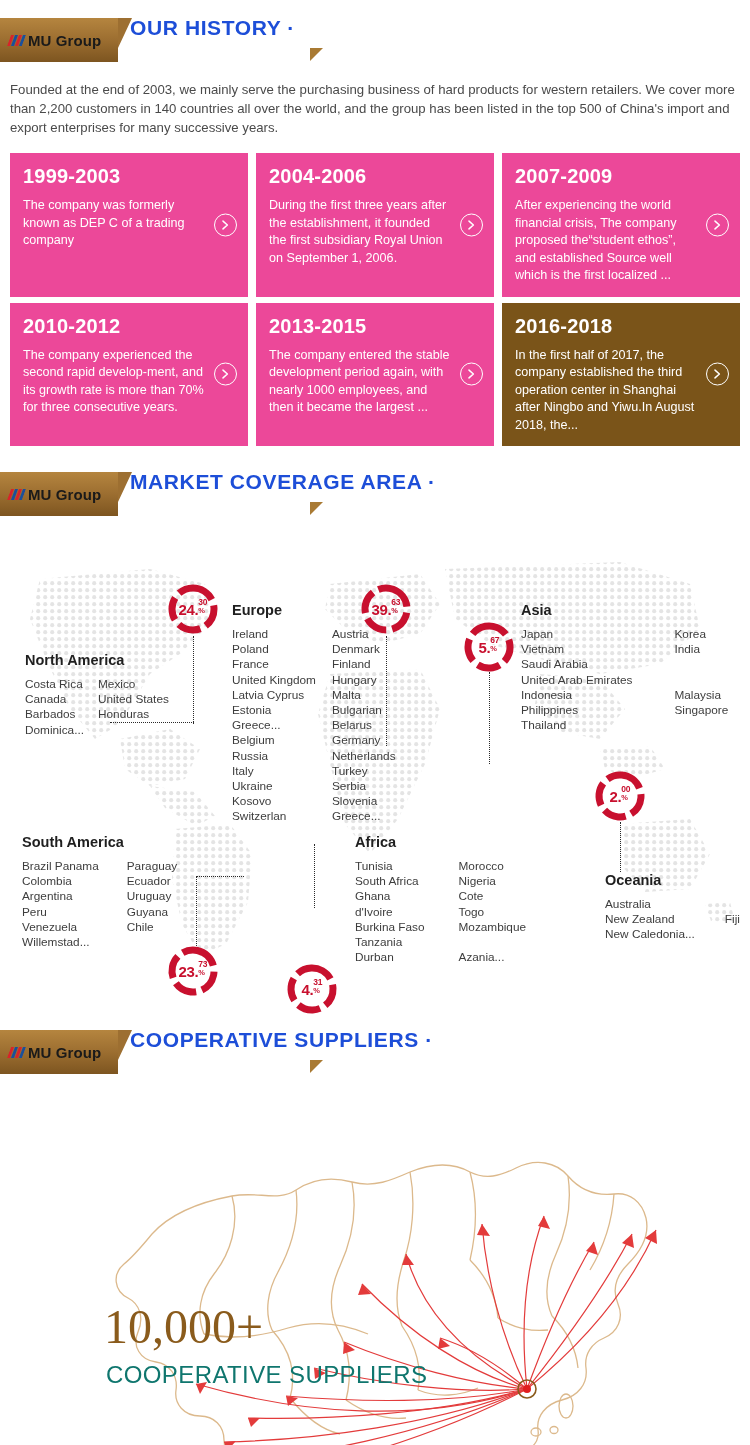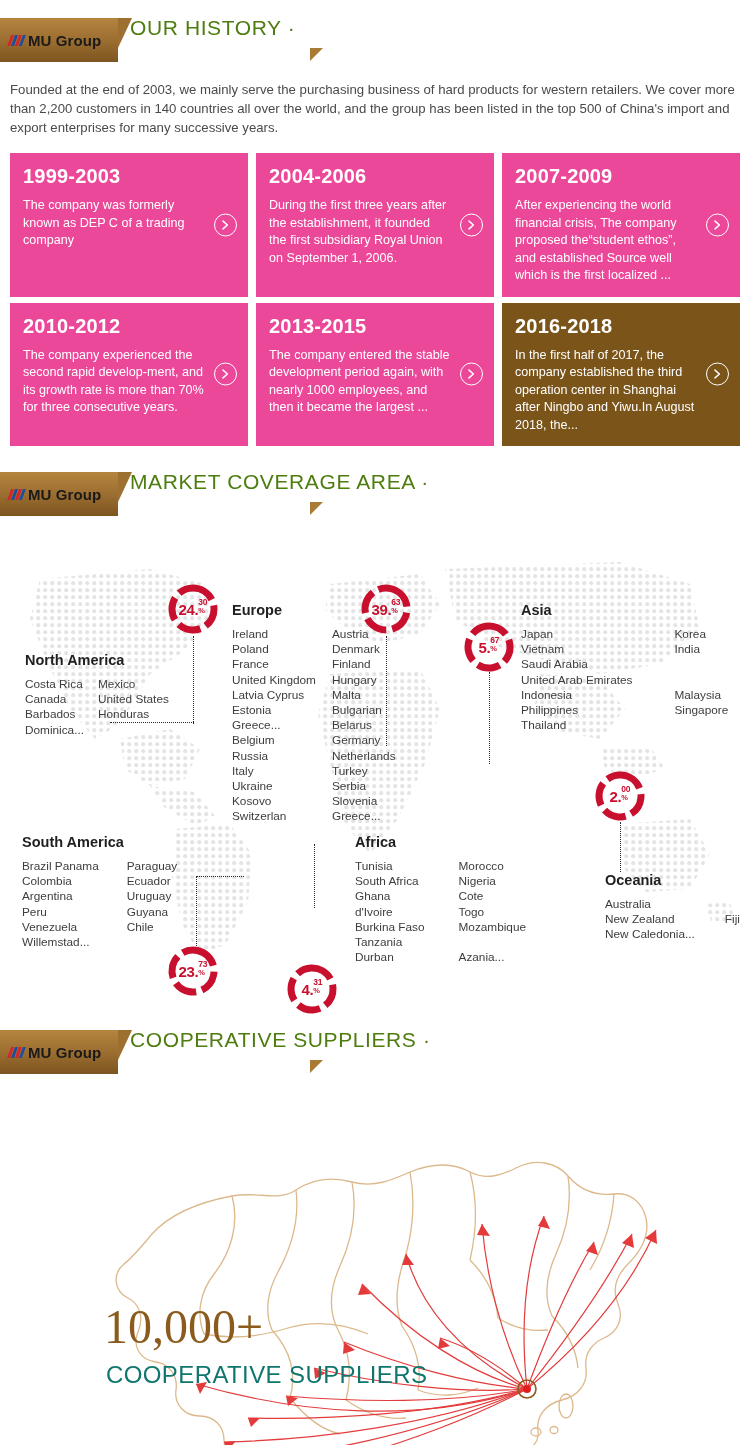--- a/index.html
+++ b/index.html
@@ -48,22 +48,22 @@
   .logo-mark i:nth-child(2){ left: 4px;  background:#1a4f9c; }
   .logo-mark i:nth-child(3){ left: 8px;  background:#d8232a; }
   .logo-mark i:nth-child(4){ left: 12px; background:#1a4f9c; }
   .logo-text {
     font-size: 15px; font-weight: bold; color: #1a1a1a;
     letter-spacing: .1px; white-space: nowrap;
     font-family: "Liberation Sans", sans-serif;
   }
   .banner-title {
     position: absolute; left: 130px; top: -2px;
-    font-size: 21px; font-weight: normal;
-    color: #4d7c0f;
+    font-size: 21px; font-weight: bold;
+    color: #1d4ed8;
     letter-spacing: .6px;
     z-index: 3;
     white-space: nowrap;
   }
   .banner-bar {
     position: absolute; left: 0; top: 30px; height: 13px;
     width: 310px;
     background: linear-gradient(180deg, #cfa col 0%, #c49a5b 0%, #b07f36 55%, #96662a 100%);
     z-index: 2;
   }

